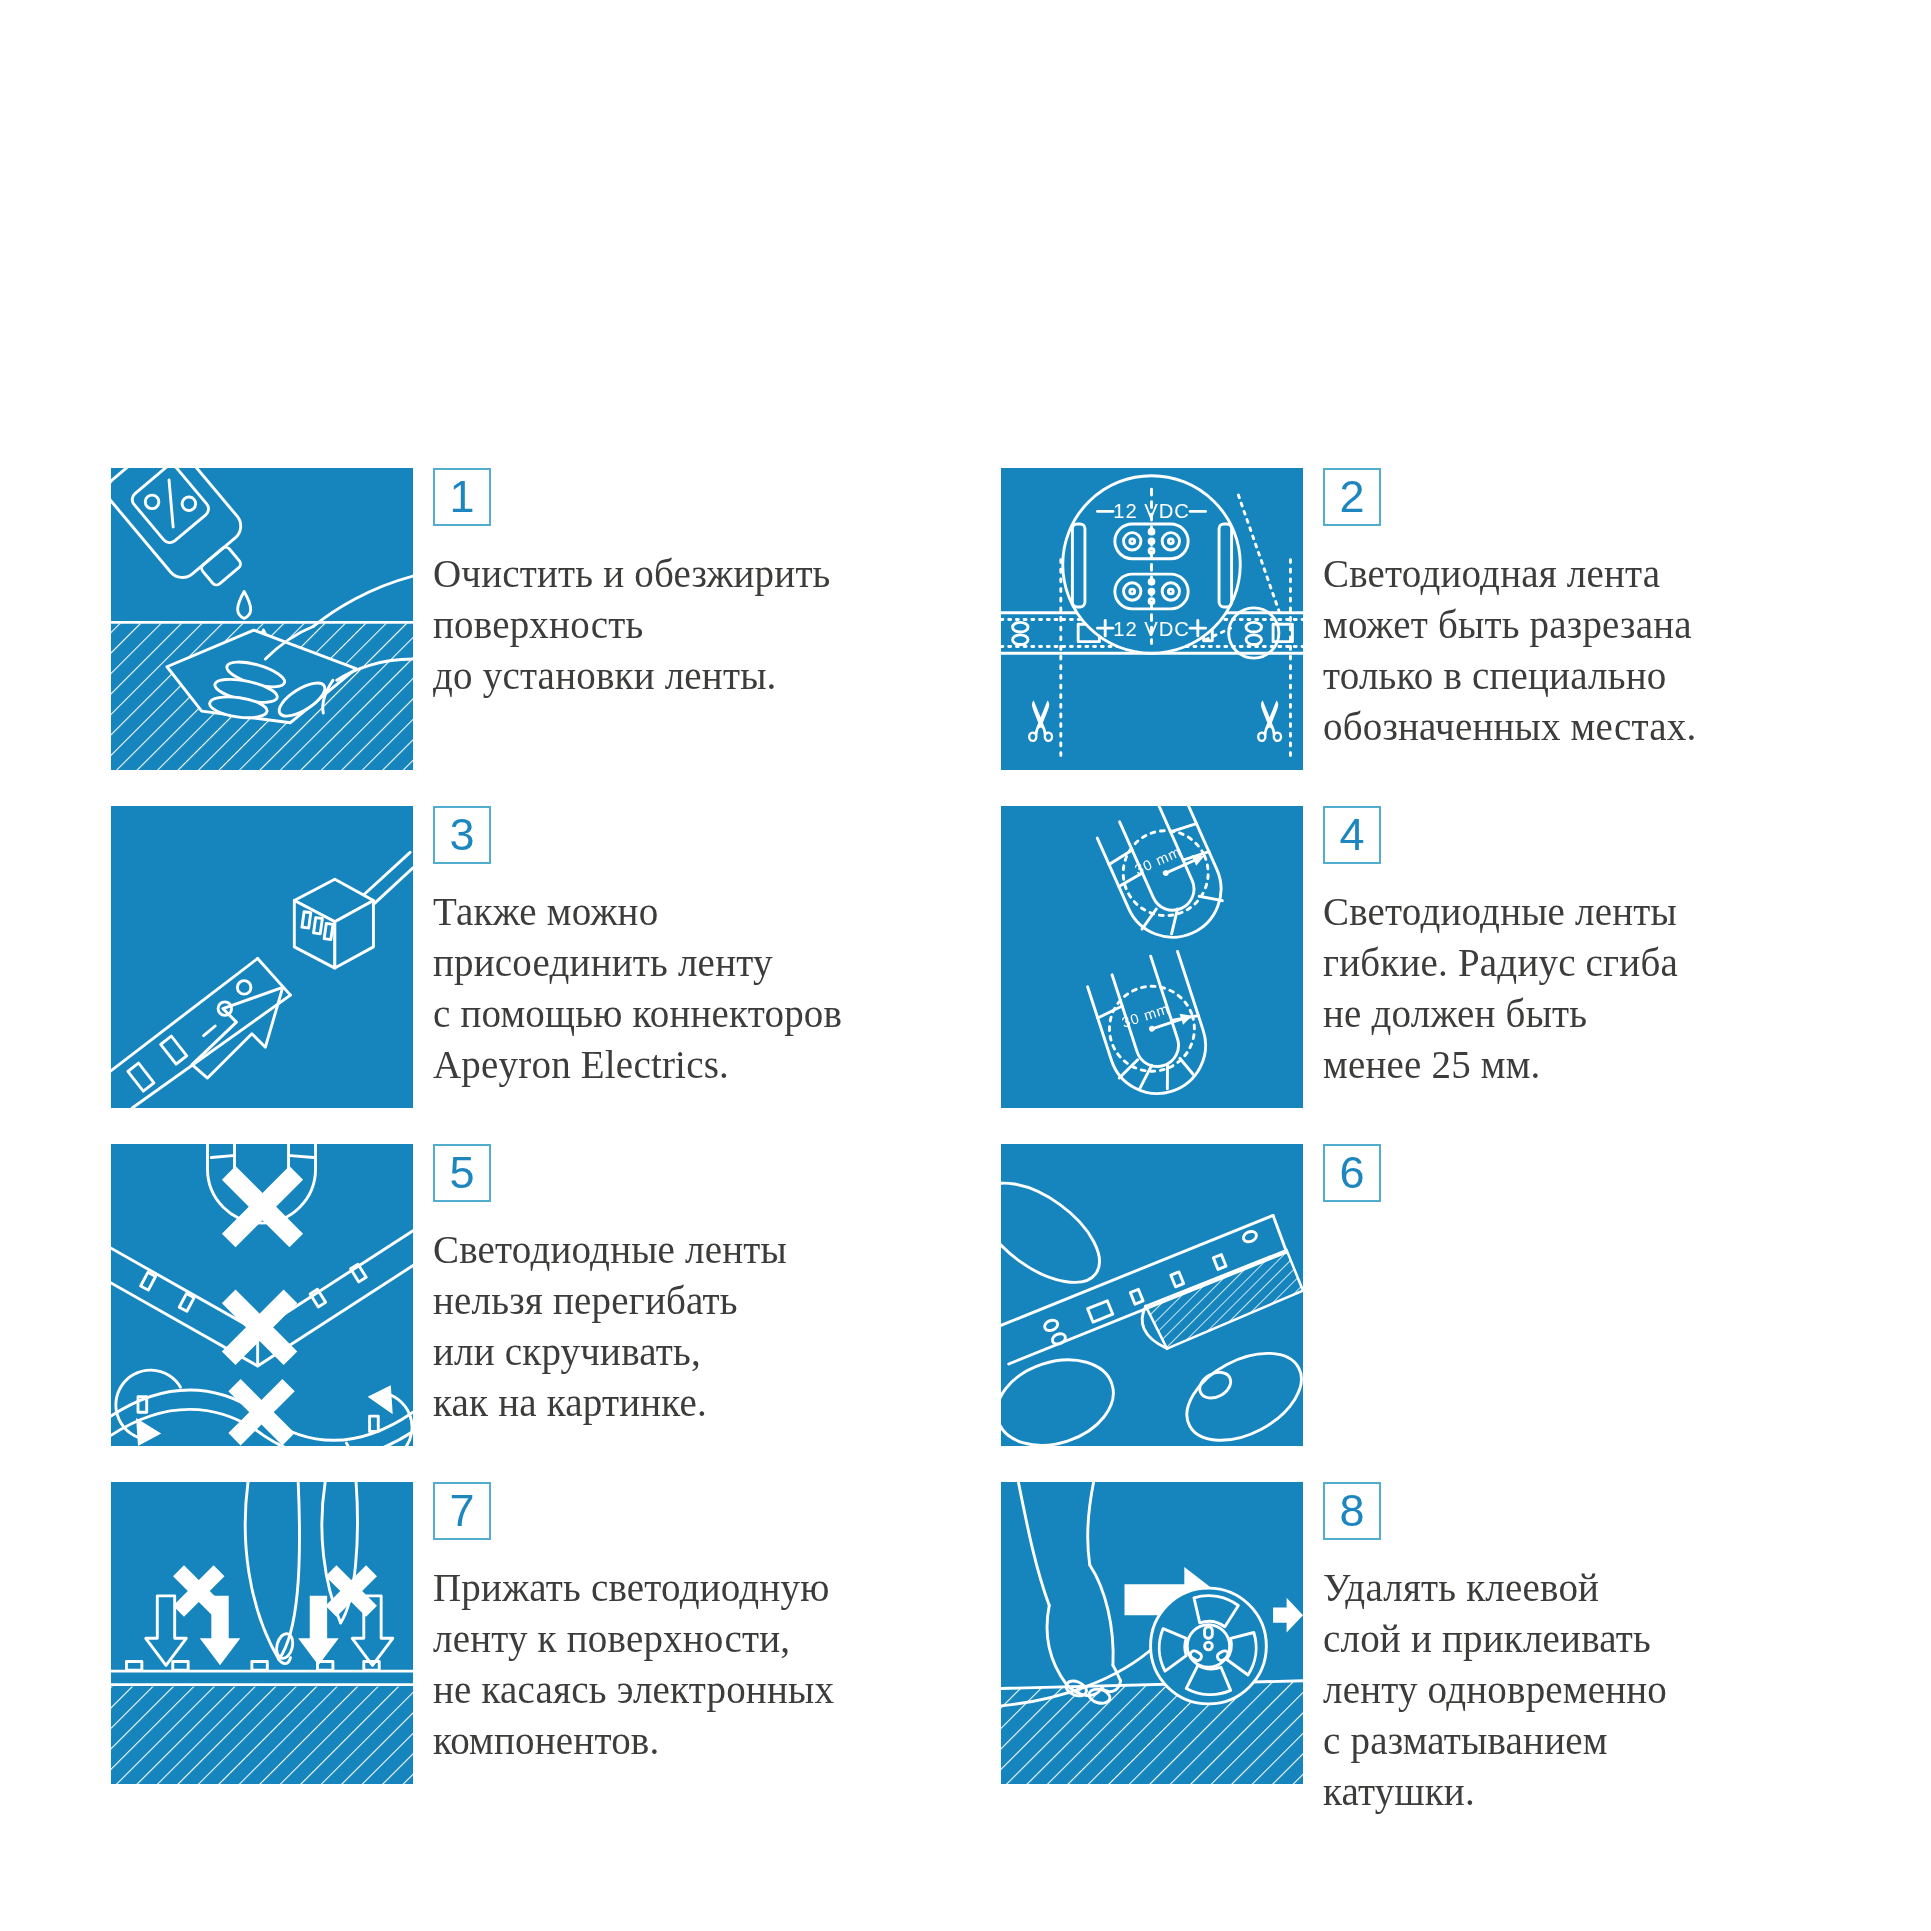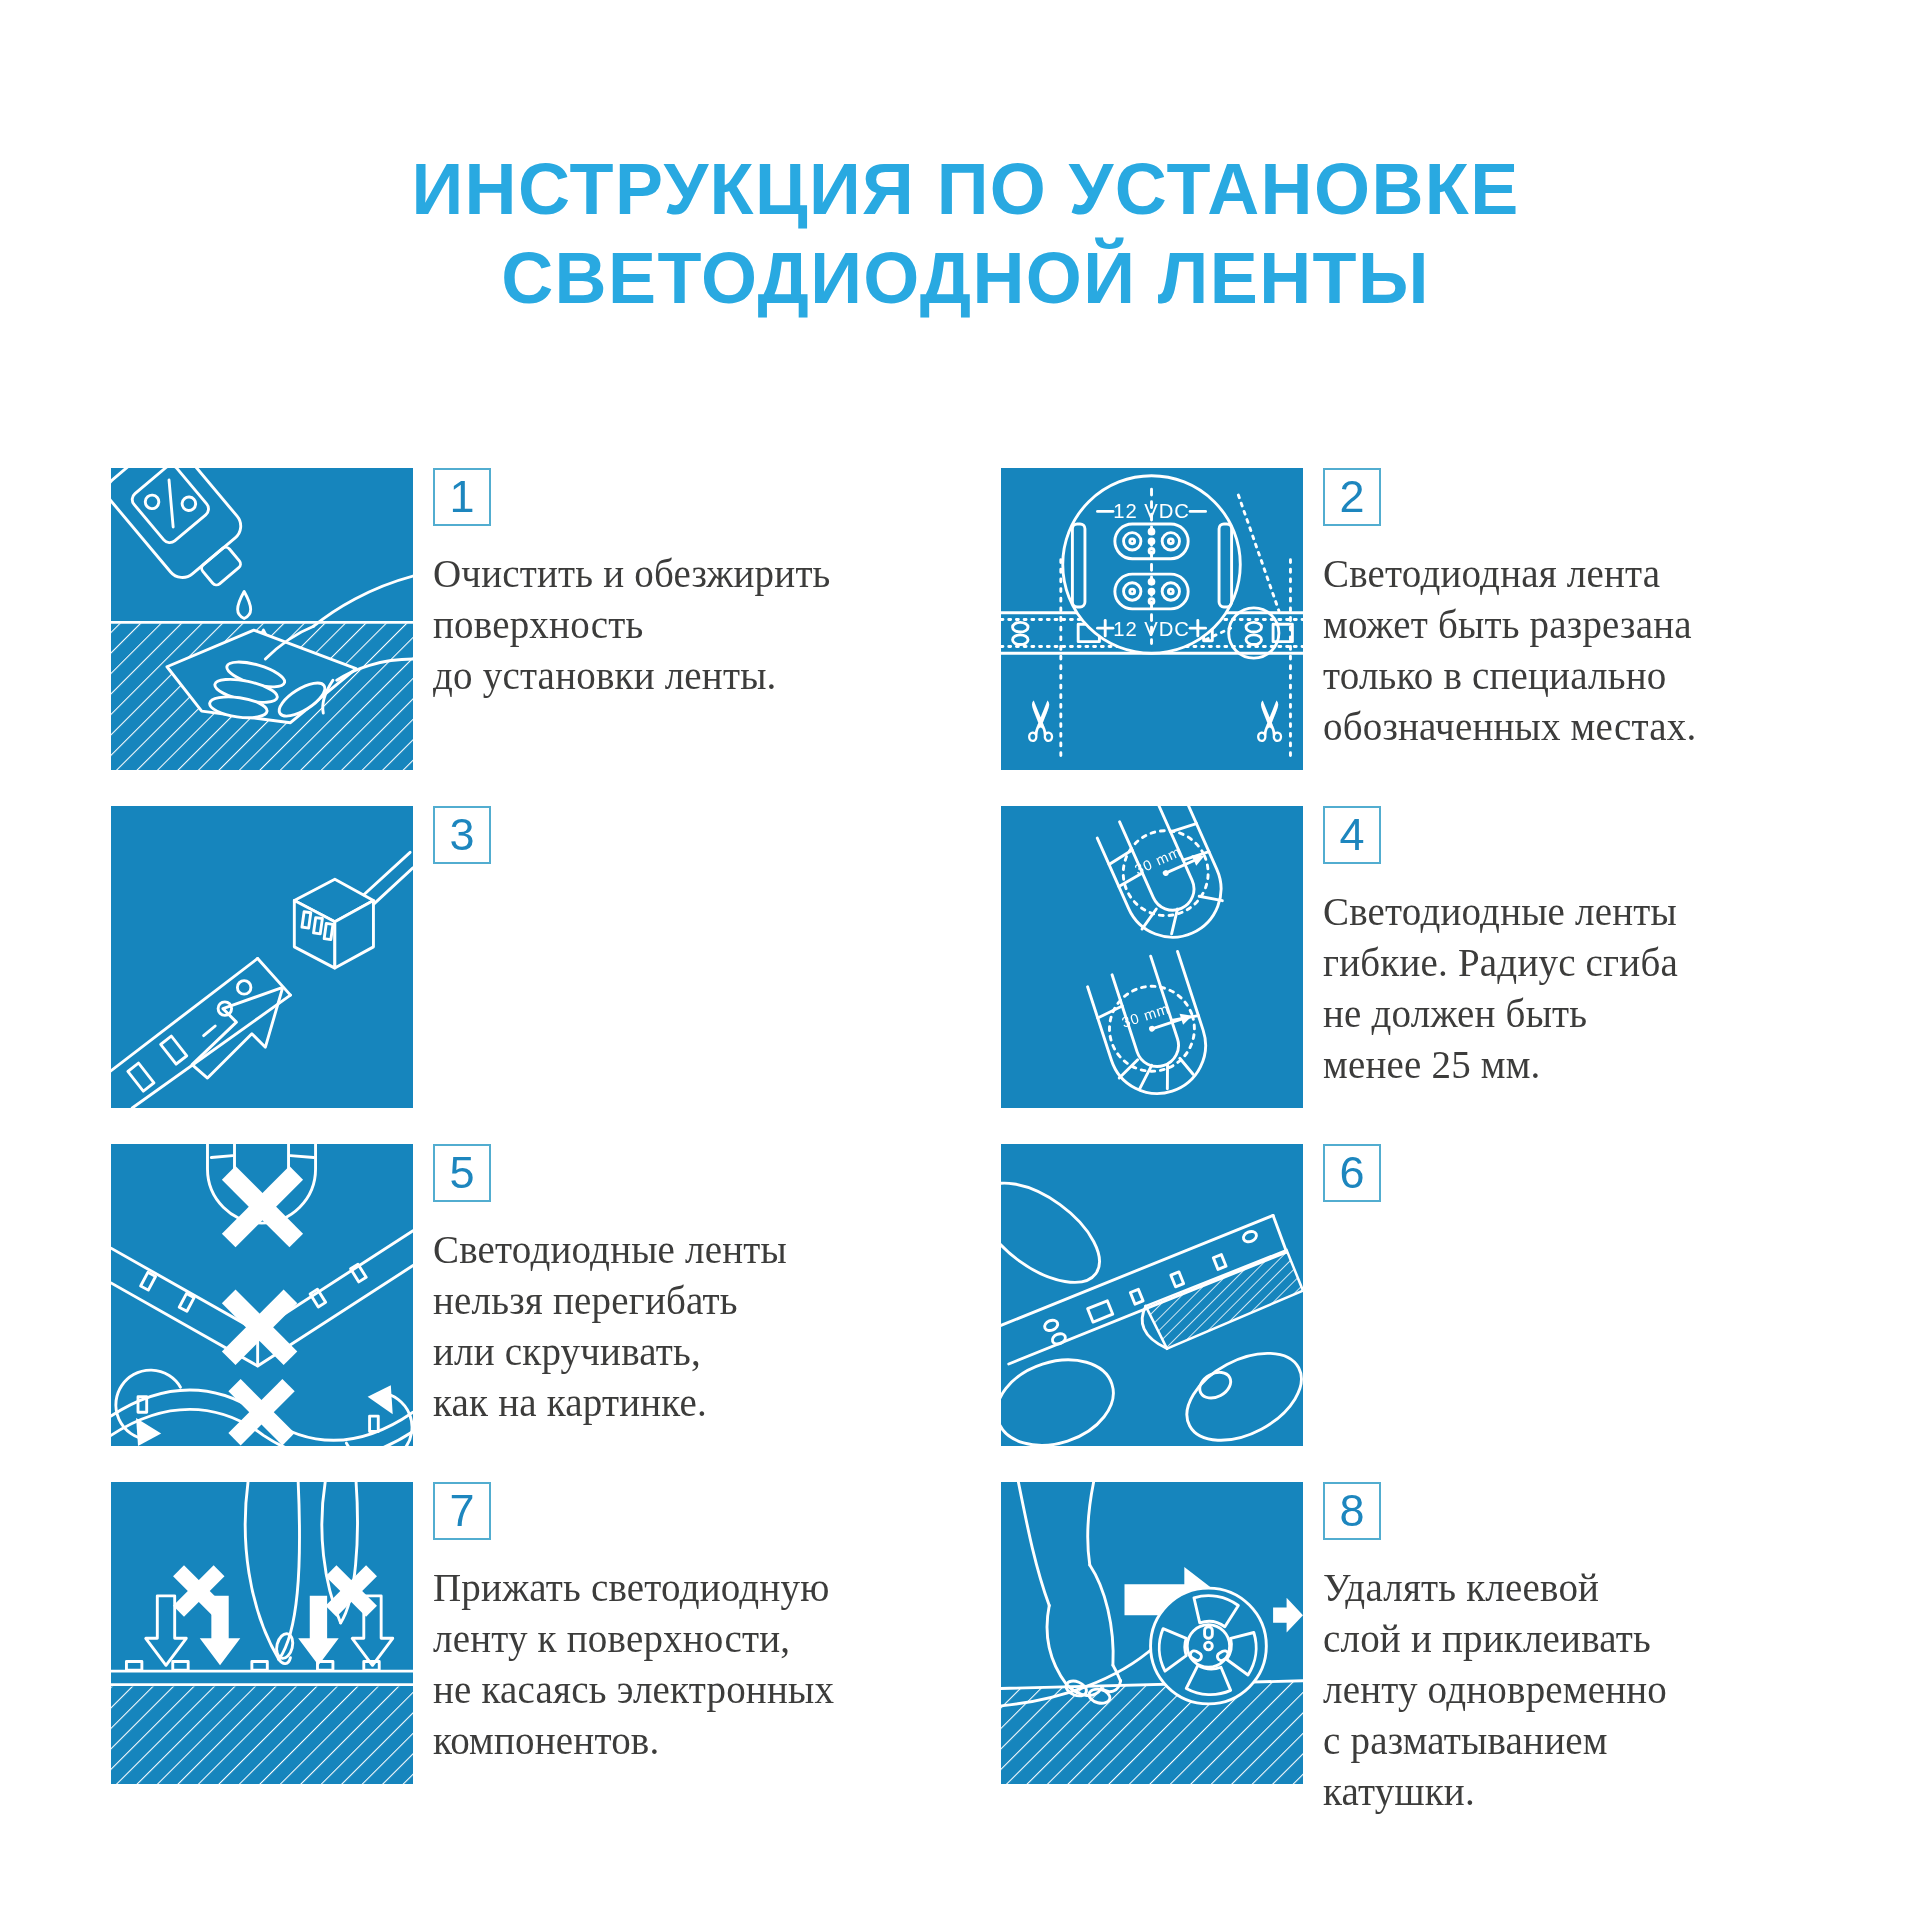--- a/index.html
+++ b/index.html
@@ -24,24 +24,20 @@
   .s{stroke:#fff;fill:none;stroke-width:3;stroke-linecap:round;stroke-linejoin:round;}
   .sf{stroke:#fff;fill:#1685BD;stroke-width:3;stroke-linejoin:round;}
   .w{fill:#fff;stroke:none;}
   .svgtext{fill:#fff;font-family:"Liberation Sans",sans-serif;letter-spacing:1px;}
 </style>
 </head>
 <body>
 
 <div class="page">
 
-  <div class="title">
-    <div>ИНСТРУКЦИЯ ПО УСТАНОВКЕ</div>
-    <div>СВЕТОДИОДНОЙ ЛЕНТЫ</div>
-  </div>
 
   <div class="step" id="step1">
     <div class="illus">
       <svg viewBox="0 0 313 313">
         <defs>
             <pattern id="h1" width="15" height="15" patternUnits="userSpaceOnUse" patternTransform="rotate(-45)">
           <line x1="0" y1="0" x2="15" y2="0" stroke="#fff" stroke-width="2.2"></line>
             </pattern>
           </defs>
         <rect x="0" y="161" width="313" height="152" fill="url(#h1)"></rect>
@@ -184,20 +180,24 @@
           </g>
           <line class="s" x1="262" y1="92" x2="310" y2="48"></line>
           <line class="s" x1="272" y1="102" x2="313" y2="64"></line>
         </g>
       </svg>
     </div>
     <div class="content">
       <div class="badge">
           <span>3</span>
         </div>
+      <div class="text">Также можно
+присоединить ленту
+с помощью коннекторов
+Apeyron Electrics.</div>
     </div>
   </div>
 
   <div class="step" id="step4">
     <div class="illus">
       <svg viewBox="0 0 313 313">
         <g transform="translate(28,6) rotate(-24 150 80)">
           <path class="s" d="M100,0 V80 A50,50 0 0 0 200,80 V-10"></path>
           <path class="s" d="M128,-6 V80 A22,22 0 0 0 172,80 V-14"></path>
           <g class="s" stroke-width="2.2">

